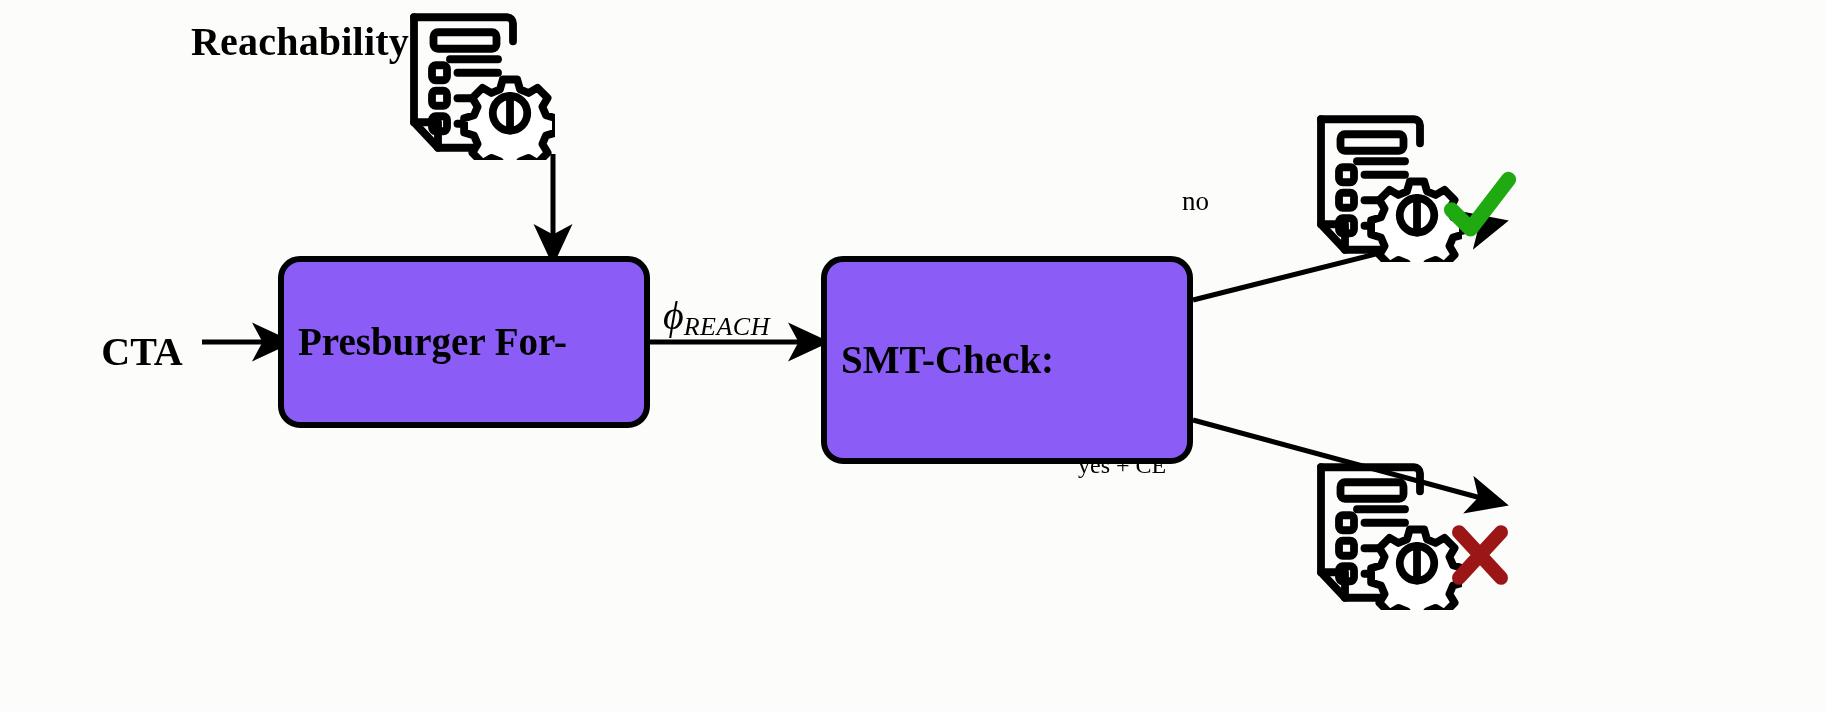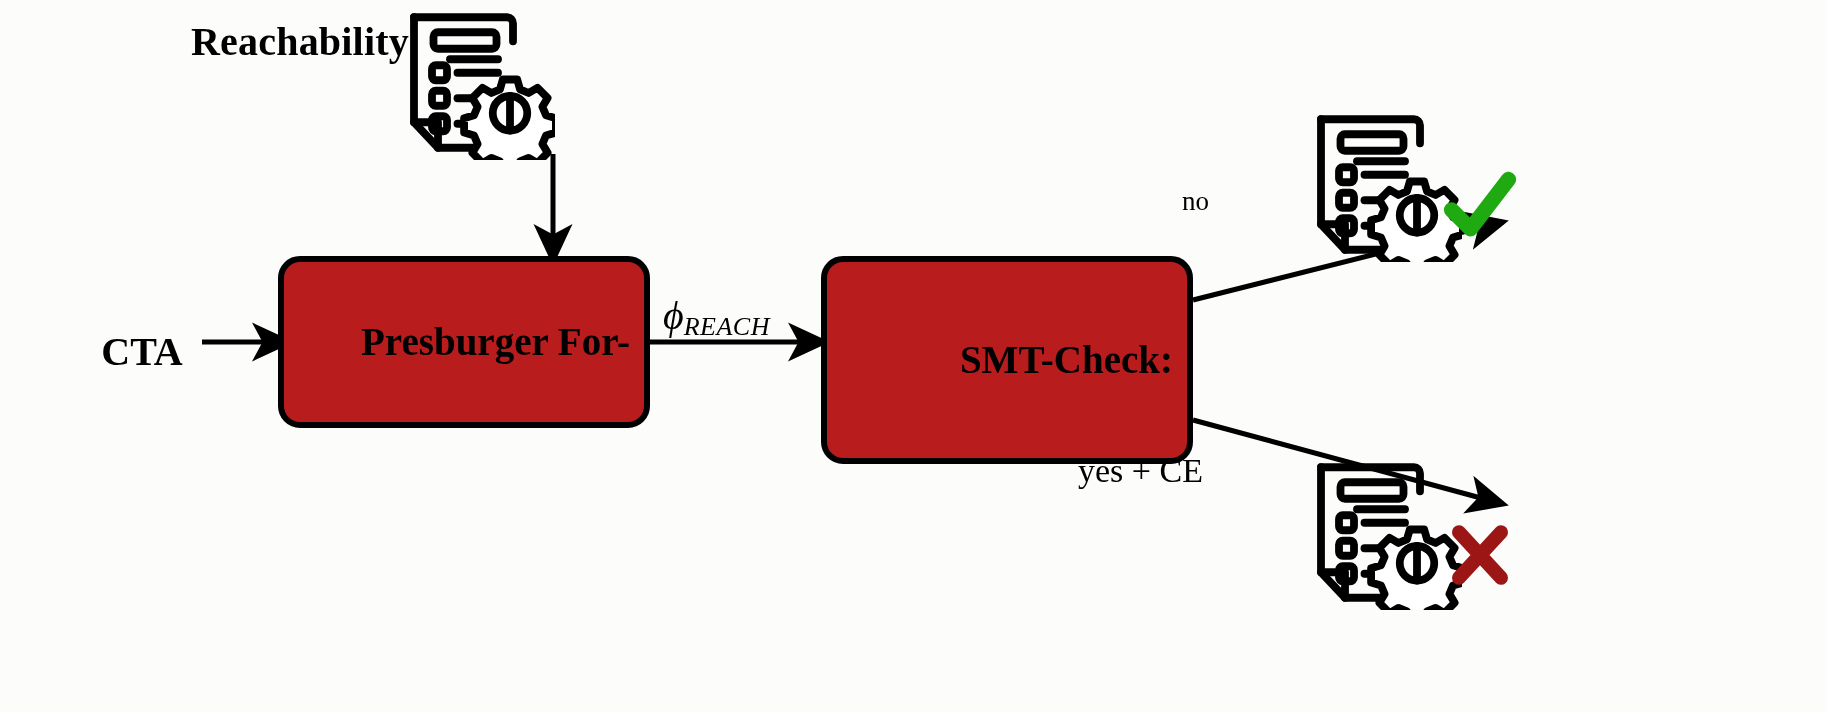--- a/index.html
+++ b/index.html
@@ -7,31 +7,31 @@
        font-family:"Liberation Serif","DejaVu Serif",serif;color:#000;}
   #stage{position:relative;width:1826px;height:712px;}
   .abs{position:absolute;}
 
   
   .lbl-reach{left:150px;top:18px;width:300px;text-align:center;
              font-weight:bold;font-size:40px;line-height:1.18;letter-spacing:.2px;}
   .lbl-cta{left:62px;top:320px;width:160px;text-align:center;
            font-weight:bold;font-size:40px;margin-top:8px;}
   .lbl-no{left:1182px;top:186px;font-size:27px;}
-  .lbl-yes{left:1078px;top:452px;font-size:34px;}
+  .lbl-yes{left:1078px;top:452px;font-size:24px;}
 
   
   .lbl-phi{left:663px;top:292px;font-size:34px;font-style:italic;white-space:nowrap;}
   .lbl-phi .phi{font-size:40px;}
   .lbl-phi .sub{font-size:26px;font-style:italic;letter-spacing:.5px;
                 position:relative;top:6px;}
 
   
-  .box{border:6px solid #000;border-radius:22px;background:#b91c1c;
-       display:flex;align-items:center;justify-content:flex-end;box-sizing:border-box;}
+  .box{border:6px solid #000;border-radius:22px;background:#8b5cf6;
+       display:flex;align-items:center;justify-content:flex-start;box-sizing:border-box;}
   #box-presburger{left:278px;top:256px;width:372px;height:172px;}
   #box-smt{left:821px;top:256px;width:372px;height:208px;}
   .box-text{font-weight:bold;font-size:39px;line-height:1.26;text-align:center;
             padding:0 14px;}
   .box-text .sub{font-size:27px;font-weight:bold;position:relative;top:5px;
                  letter-spacing:.3px;}
   .box-text .phi{font-style:italic;font-size:42px;font-weight:normal;}
 
   
   .doc-icon{display:block;}

